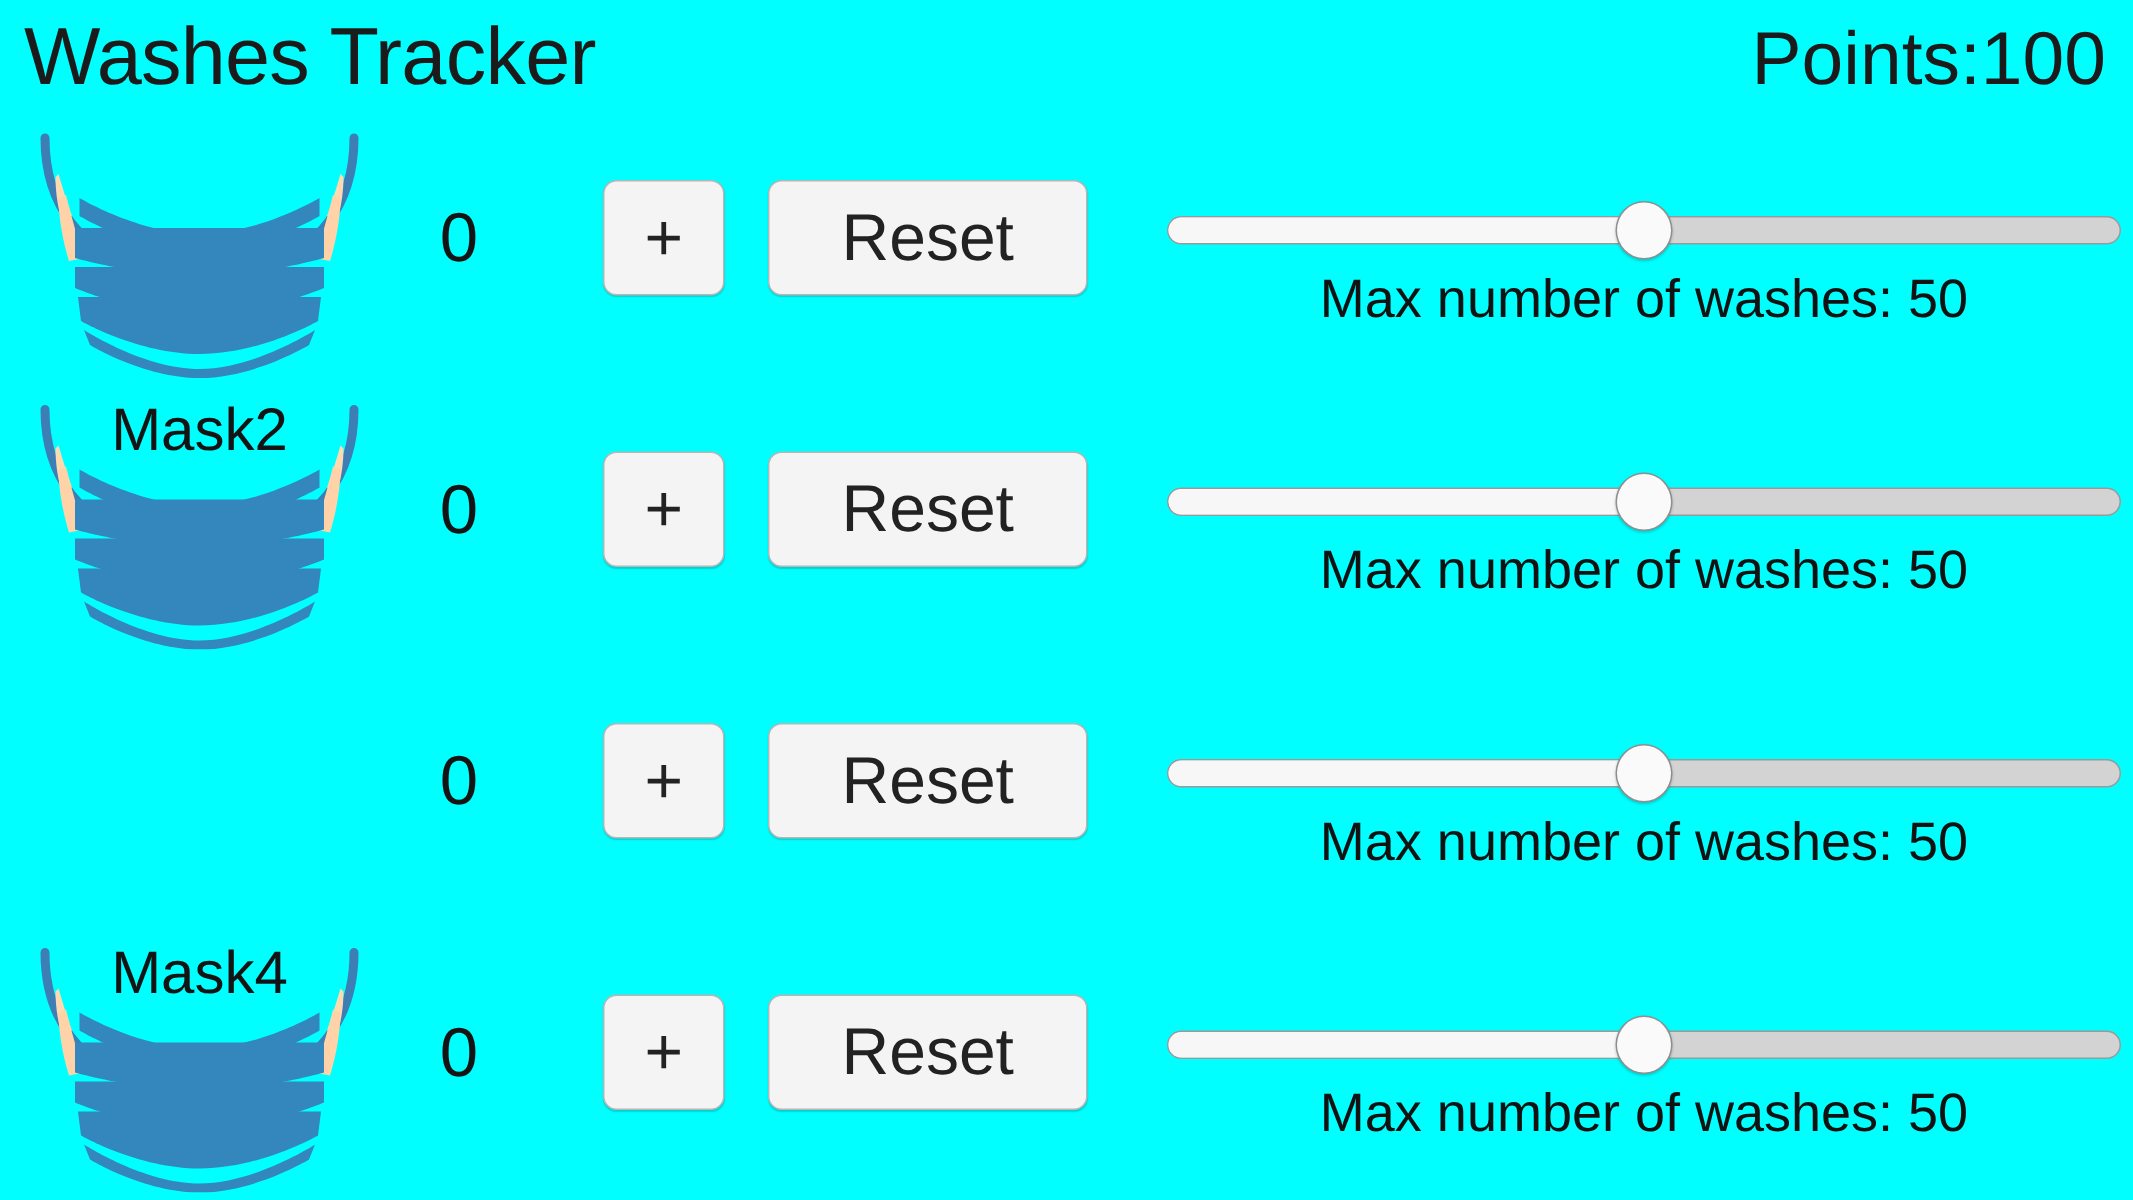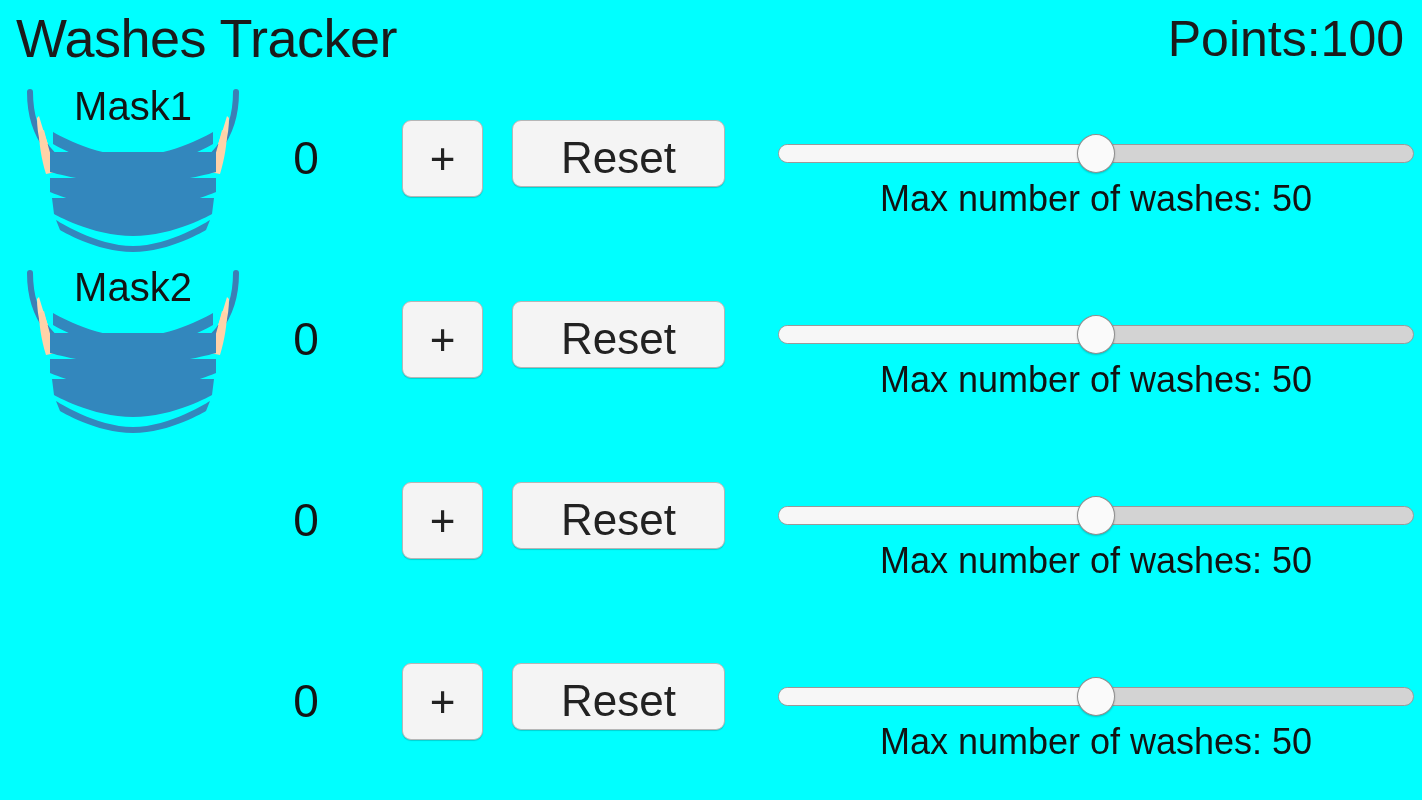--- a/index.html
+++ b/index.html
@@ -118,21 +118,21 @@
     top: 42px;
     width: 81px;
     height: 77px;
     font-size: 44px;
     line-height: 74px;
   }
   .btn-reset {
     left: 512px;
     top: 42px;
     width: 213px;
-    height: 67px;
+    height: 77px;
     font-size: 44px;
     line-height: 74px;
   }
 
   
   .slider-wrap {
     position: absolute;
     left: 776px;
     top: 0;
     width: 640px;
@@ -204,21 +204,20 @@
         <path d="M31 36 C34 46, 37 56, 40 64 L33 66 C30 56, 29 46, 29 38 Z" fill="#ffd9b0"></path>
         <path d="M219 36 C216 46, 213 56, 210 64 L217 66 C220 56, 221 46, 221 38 Z" fill="#ffd9b0"></path>
         <path d="M36 50 C40 66, 44 80, 48 92 L38 94 C33 78, 31 62, 31 52 Z" fill="#ffd2a8"></path>
         <path d="M214 50 C210 66, 206 80, 202 92 L212 94 C217 78, 219 62, 219 52 Z" fill="#ffd2a8"></path>
         <path d="M45 52 C45 52, 85 76, 125 76 C165 76, 205 52, 205 52 L205 64 C205 64, 165 88, 125 88 C85 88, 45 64, 45 64 Z" fill="#3387bd"></path>
         <path d="M42 72 L208 72 L208 92 C208 92, 166 104, 125 104 C84 104, 42 92, 42 92 Z" fill="#3387bd"></path>
         <path d="M42 98 L208 98 L208 112 C208 112, 166 130, 125 130 C84 130, 42 112, 42 112 Z" fill="#3387bd"></path>
         <path d="M44 118 L206 118 L204 134 C204 134, 166 156, 125 156 C84 156, 46 134, 46 134 Z" fill="#3387bd"></path>
         <path d="M48 140 C48 140, 88 166, 125 166 C162 166, 202 140, 202 140 L198 150 C198 150, 162 172, 125 172 C88 172, 52 150, 52 150 Z" fill="#3387bd"></path>
       </svg>
-      <div class="mask-label">Mask1</div>
     </div>
     <div class="count">0</div>
     <button class="btn btn-plus">+</button>
     <button class="btn btn-reset">Reset</button>
     <div class="slider-wrap">
       <div class="slider-track">
         <div class="slider-fill" style="width: 50%;"></div>
       </div>
       <div class="slider-thumb" style="left: 50%;"></div>
       <div class="slider-label">Max number of washes: 50</div>
@@ -261,20 +260,36 @@
     <div class="slider-wrap">
       <div class="slider-track">
         <div class="slider-fill" style="width: 50%;"></div>
       </div>
       <div class="slider-thumb" style="left: 50%;"></div>
       <div class="slider-label">Max number of washes: 50</div>
     </div>
   </div>
 
   <div class="row row-4">
+    <div class="mask-cell">
+      <svg class="mask-svg" viewBox="0 0 250 172">
+        <path d="M22 12 C22 62, 52 86, 72 92" fill="none" stroke="#3d7fb5" stroke-width="6" stroke-linecap="round"></path>
+        <path d="M228 12 C228 62, 198 86, 178 92" fill="none" stroke="#3d7fb5" stroke-width="6" stroke-linecap="round"></path>
+        <path d="M31 36 C34 46, 37 56, 40 64 L33 66 C30 56, 29 46, 29 38 Z" fill="#ffd9b0"></path>
+        <path d="M219 36 C216 46, 213 56, 210 64 L217 66 C220 56, 221 46, 221 38 Z" fill="#ffd9b0"></path>
+        <path d="M36 50 C40 66, 44 80, 48 92 L38 94 C33 78, 31 62, 31 52 Z" fill="#ffd2a8"></path>
+        <path d="M214 50 C210 66, 206 80, 202 92 L212 94 C217 78, 219 62, 219 52 Z" fill="#ffd2a8"></path>
+        <path d="M45 52 C45 52, 85 76, 125 76 C165 76, 205 52, 205 52 L205 64 C205 64, 165 88, 125 88 C85 88, 45 64, 45 64 Z" fill="#3387bd"></path>
+        <path d="M42 72 L208 72 L208 92 C208 92, 166 104, 125 104 C84 104, 42 92, 42 92 Z" fill="#3387bd"></path>
+        <path d="M42 98 L208 98 L208 112 C208 112, 166 130, 125 130 C84 130, 42 112, 42 112 Z" fill="#3387bd"></path>
+        <path d="M44 118 L206 118 L204 134 C204 134, 166 156, 125 156 C84 156, 46 134, 46 134 Z" fill="#3387bd"></path>
+        <path d="M48 140 C48 140, 88 166, 125 166 C162 166, 202 140, 202 140 L198 150 C198 150, 162 172, 125 172 C88 172, 52 150, 52 150 Z" fill="#3387bd"></path>
+      </svg>
+      <div class="mask-label">Mask4</div>
+    </div>
     <div class="count">0</div>
     <button class="btn btn-plus">+</button>
     <button class="btn btn-reset">Reset</button>
     <div class="slider-wrap">
       <div class="slider-track">
         <div class="slider-fill" style="width: 50%;"></div>
       </div>
       <div class="slider-thumb" style="left: 50%;"></div>
       <div class="slider-label">Max number of washes: 50</div>
     </div>

